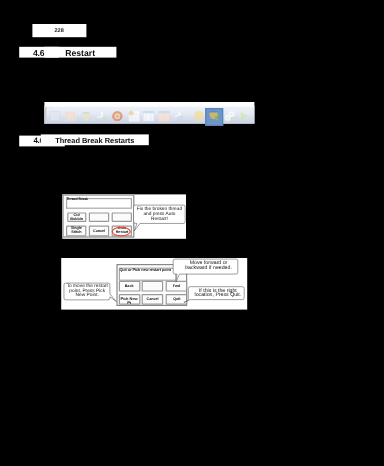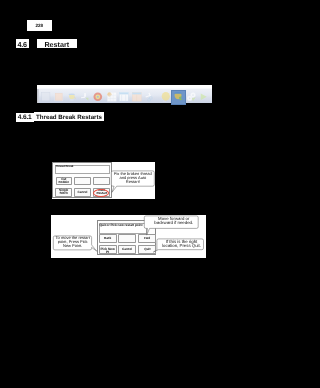--- a/index.html
+++ b/index.html
@@ -1,20 +1,20 @@
 <!DOCTYPE html>
 <html><head>
 <meta charset="utf-8">
 <style>
   html,body{margin:0;padding:0;background:#000;width:300px;height:388px;overflow:hidden;}
   body{font-family:"Liberation Sans",sans-serif;-webkit-font-smoothing:antialiased;text-rendering:geometricPrecision;}
   *{-webkit-font-smoothing:antialiased;}
 
   .page{position:absolute;left:0;top:0;width:300px;height:388px;background:#000;opacity:0.9999;}
-  .wbox{position:absolute;background:#fff;overflow:hidden;}
+  .wbox{position:absolute;background:#fff;overflow:hidden;padding-left:20px;}
   .ctr{position:absolute;left:0;right:0;text-align:center;}
   
   #pgnum{left:26.9px;top:20.3px;width:24.8px;height:10.4px;}
   #pgnum .t{top:2.6px;font-size:4.6px;font-weight:bold;color:#1a1a1a;}
   
   #h46num{left:15.8px;top:39.3px;width:12.8px;height:8.3px;}
   #h46num .t{top:0.6px;font-size:7.2px;font-weight:bold;color:#111;letter-spacing:-0.2px;}
   #h46txt{left:36.8px;top:39.2px;width:40px;height:8.8px;}
   #h46txt .t{top:1.1px;font-size:7.2px;font-weight:bold;color:#111;}
   

